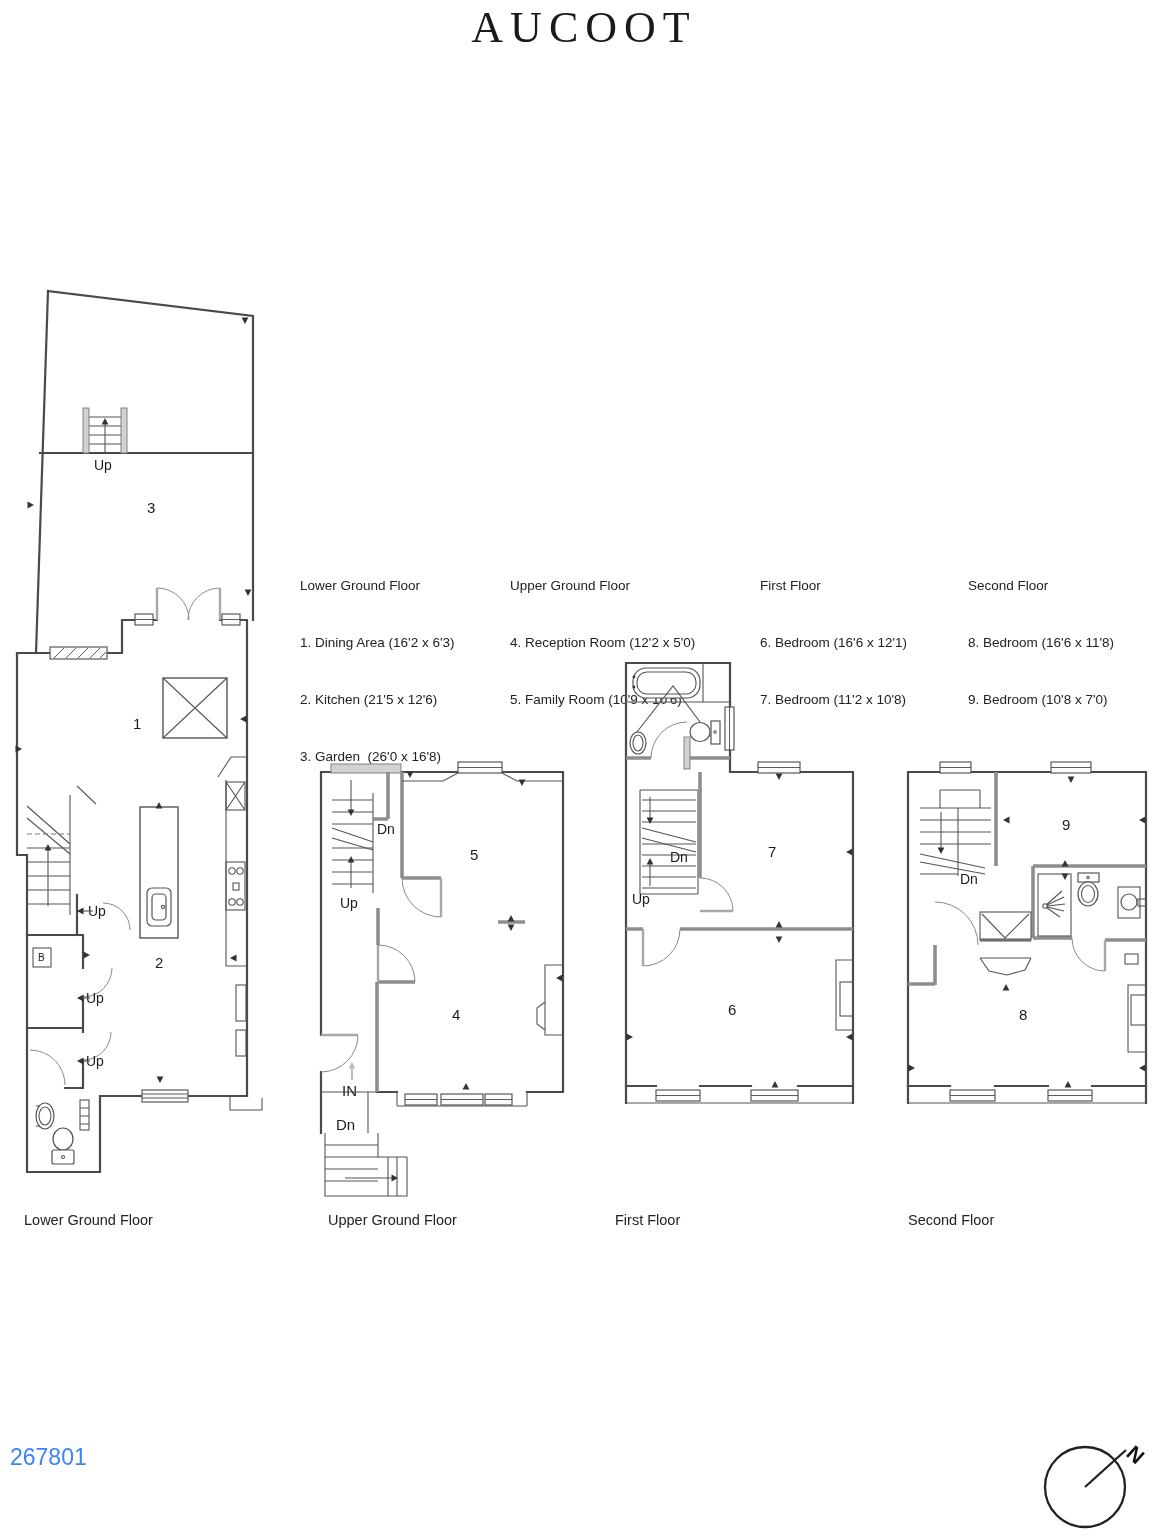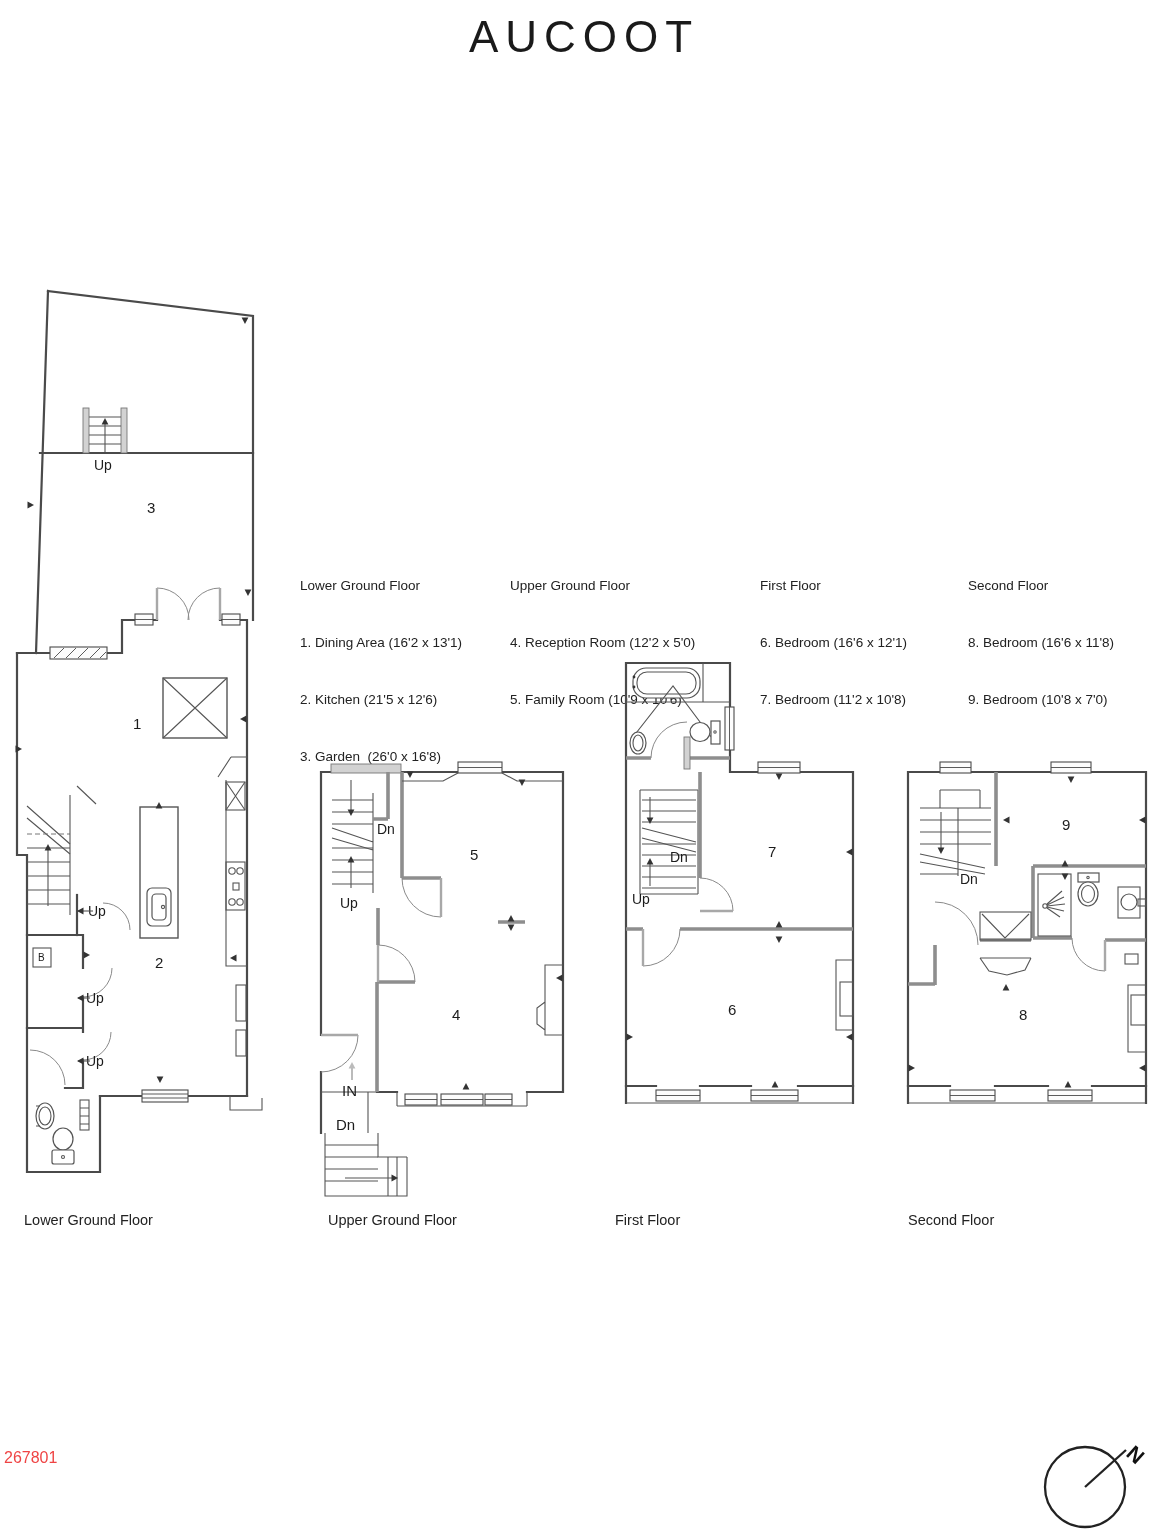--- a/index.html
+++ b/index.html
@@ -1,24 +1,24 @@
 <!DOCTYPE html>
 <html><head>
 <meta charset="utf-8">
 <style>
   html,body{margin:0;padding:0;background:#fff;}
   body{width:1168px;height:1536px;position:relative;font-family:"Liberation Sans",sans-serif;color:#1c1c1c;overflow:hidden;}
-  .logo{position:absolute;left:0;right:0;top:12px;text-align:center;
-        font-family:Liberation Sans, sans-serif;font-size:44px;letter-spacing:7px;color:#1a1a1a;}
+  .logo{position:absolute;left:0;right:0;top:2px;text-align:center;
+        font-family:Liberation Serif, serif;font-size:44px;letter-spacing:7px;color:#1a1a1a;}
   .legend-col{position:absolute;top:538px;font-size:13.5px;line-height:19px;white-space:pre-wrap;color:#222;}
   .legend-col .lg-title{margin-bottom:0;}
   #lg1{left:300px}#lg2{left:510px}#lg3{left:760px}#lg4{left:968px}
   .plan-caption{position:absolute;top:1212px;font-size:14.5px;color:#222;}
   #cap1{left:24px}#cap2{left:328px}#cap3{left:615px}#cap4{left:908px}
-  .footer{position:absolute;left:4px;top:1444px;font-size:16px;line-height:27.5px;color:#ef4444;}
+  .footer{position:absolute;left:10px;top:1444px;font-size:23px;line-height:27.5px;color:#3b82f6;}
   svg.plan{position:absolute;}
   
   .w2{stroke:#4a4a4a;stroke-width:2.2;fill:none;stroke-linecap:square;}
   .w4{stroke:#8e8e8e;stroke-width:3.6;fill:none;stroke-linecap:butt;}
   .t{stroke:#555;stroke-width:1.1;fill:none;}
   .t14{stroke:#555;stroke-width:1.4;fill:none;}
   .arc{stroke:#8a8a8a;stroke-width:1;fill:none;}
   .leaf{stroke:#a8a8a8;stroke-width:2.4;fill:none;}
   .dash{stroke:#777;stroke-width:1;fill:none;stroke-dasharray:5 3;}
   .win{fill:#fcfcfc;stroke:#4a4a4a;stroke-width:1.1;}
@@ -37,21 +37,21 @@
 <svg width="0" height="0" style="position:absolute" aria-hidden="true">
   <defs>
     <path id="tick" d="M0,0 L-3.4,-6.5 L3.4,-6.5 Z"></path>
   </defs>
 </svg>
 
 <div class="logo">AUCOOT</div>
 
 <div class="legend-col" id="lg1">
   <div class="lg-title">Lower Ground Floor</div>
-  <div>1. Dining Area (16'2 x 13'1)</div>
+  <div>1. Dining Area (16'2 x 6'3)</div>
   <div>2. Kitchen (21'5 x 12'6)</div>
   <div>3. Garden  (26'0 x 16'8)</div>
 </div>
 <div class="legend-col" id="lg2">
   <div class="lg-title">Upper Ground Floor</div>
   <div>4. Reception Room (12'2 x 5'0)</div>
   <div>5. Family Room (10'9 x 10'6)</div>
 </div>
 <div class="legend-col" id="lg3">
   <div class="lg-title">First Floor</div>

